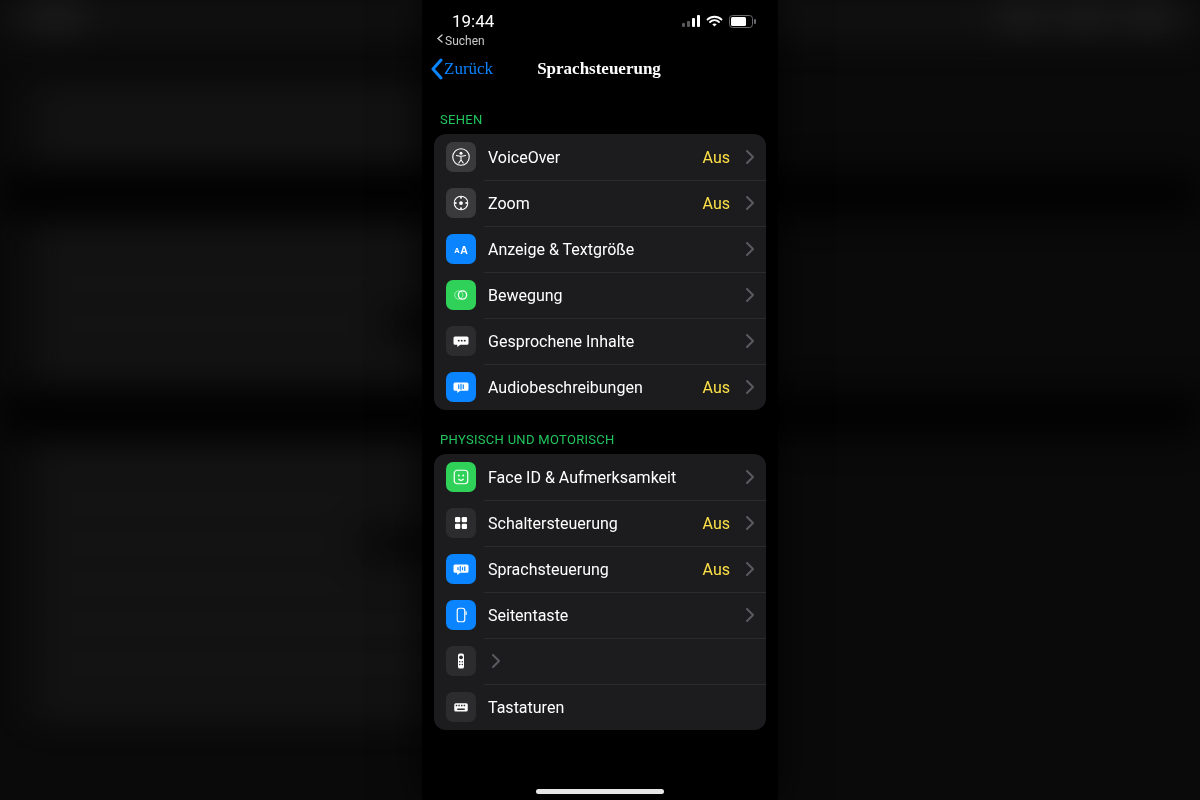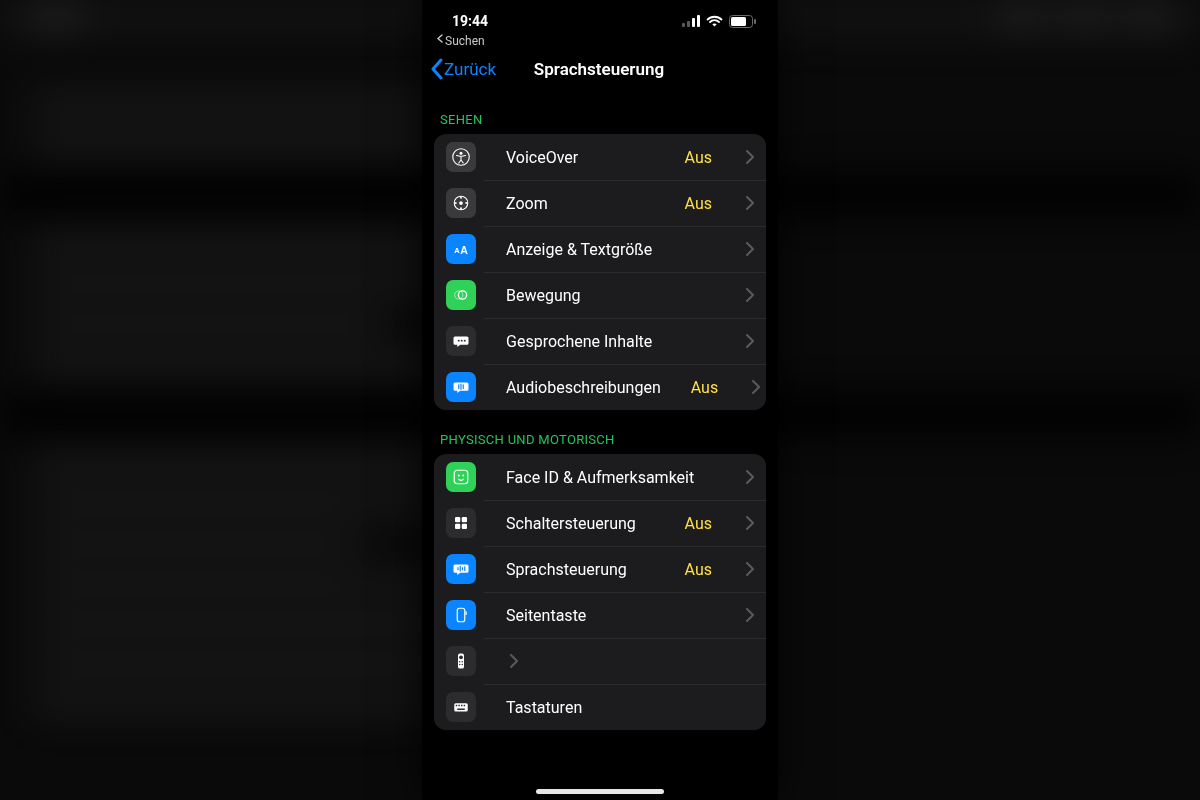--- a/index.html
+++ b/index.html
@@ -53,40 +53,41 @@
     box-shadow: 0 0 40px rgba(0,0,0,.8);
   }
 
   
   .status {
     display: flex;
     justify-content: space-between;
     align-items: center;
     padding: 8px 22px 0 30px;
     height: 34px;
-    font-size: 14px;
-    font-weight: 700;
+    font-size: 17px;
+    font-weight: 400;
   }
   .status .right { display: flex; align-items: center; gap: 6px; }
   .status svg { display: block; }
 
   .breadcrumb {
     font-size: 12px;
     color: #c9c9c9;
     padding: 0 14px 2px 14px;
     display: flex;
     gap: 2px;
   }
 
   
   .navbar {
     display: grid;
     grid-template-columns: 1fr auto 1fr;
     align-items: center;
     padding: 8px 10px 10px 8px;
+    font-family: Liberation Serif, serif;
   }
   .navbar .back {
     display: flex;
     align-items: center;
     color: #0a84ff;
     font-size: 17px;
     gap: 1px;
   }
   .navbar .title {
     font-size: 17px;
@@ -120,21 +121,21 @@
     margin: 0 12px;
     border-radius: 12px;
     overflow: hidden;
   }
 
   .row {
     display: flex;
     align-items: center;
     padding: 8px 12px 8px 12px;
     min-height: 44px;
-    gap: 30px;
+    gap: 12px;
     position: relative;
   }
   .row + .row::before {
     content: "";
     position: absolute;
     top: 0;
     left: 50px;
     right: 0;
     height: 1px;
     background: #2b2b2d;

